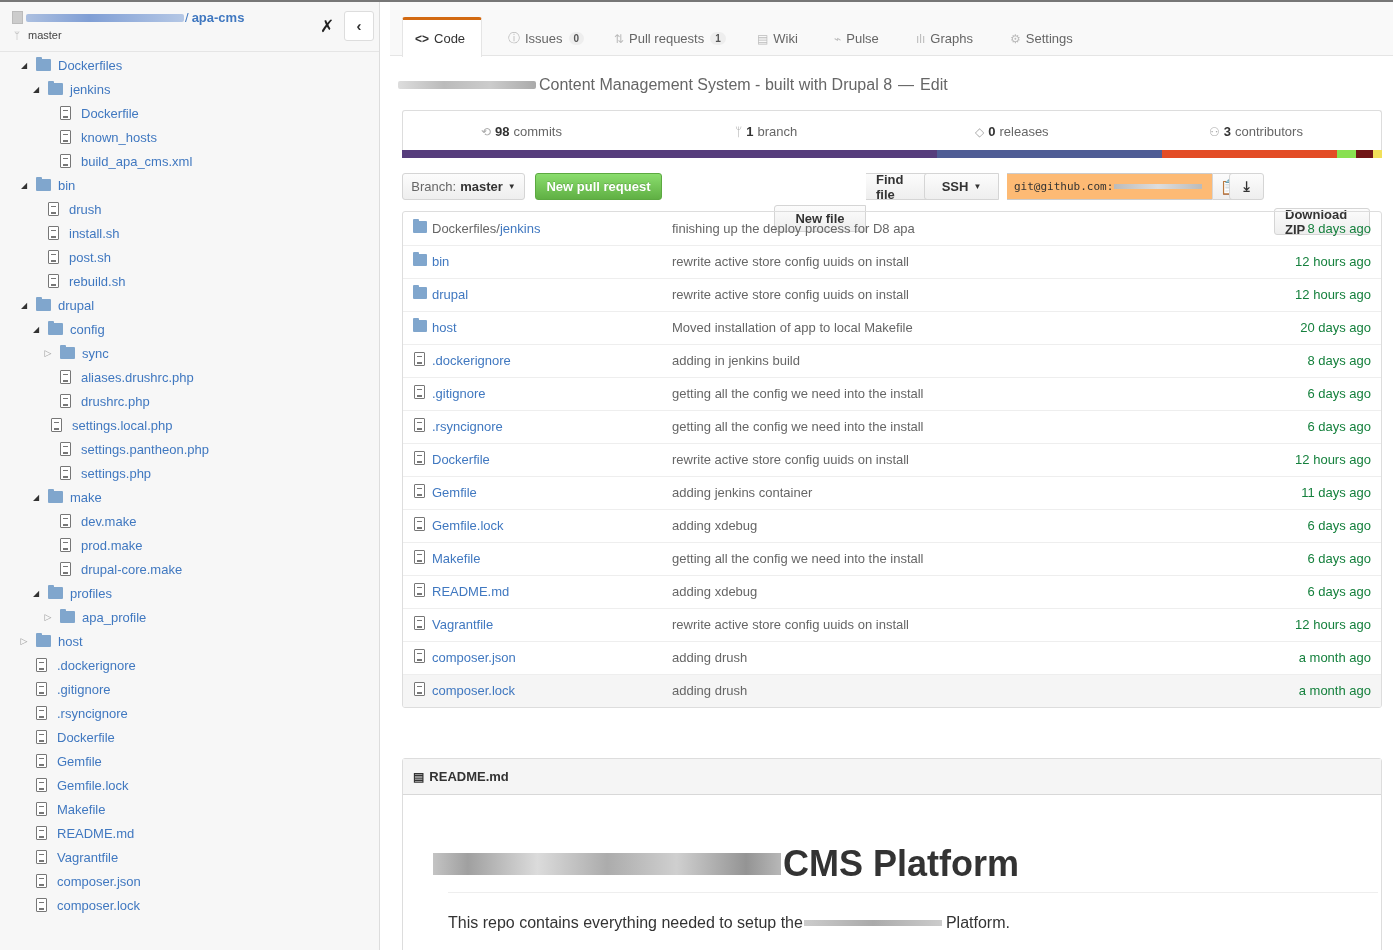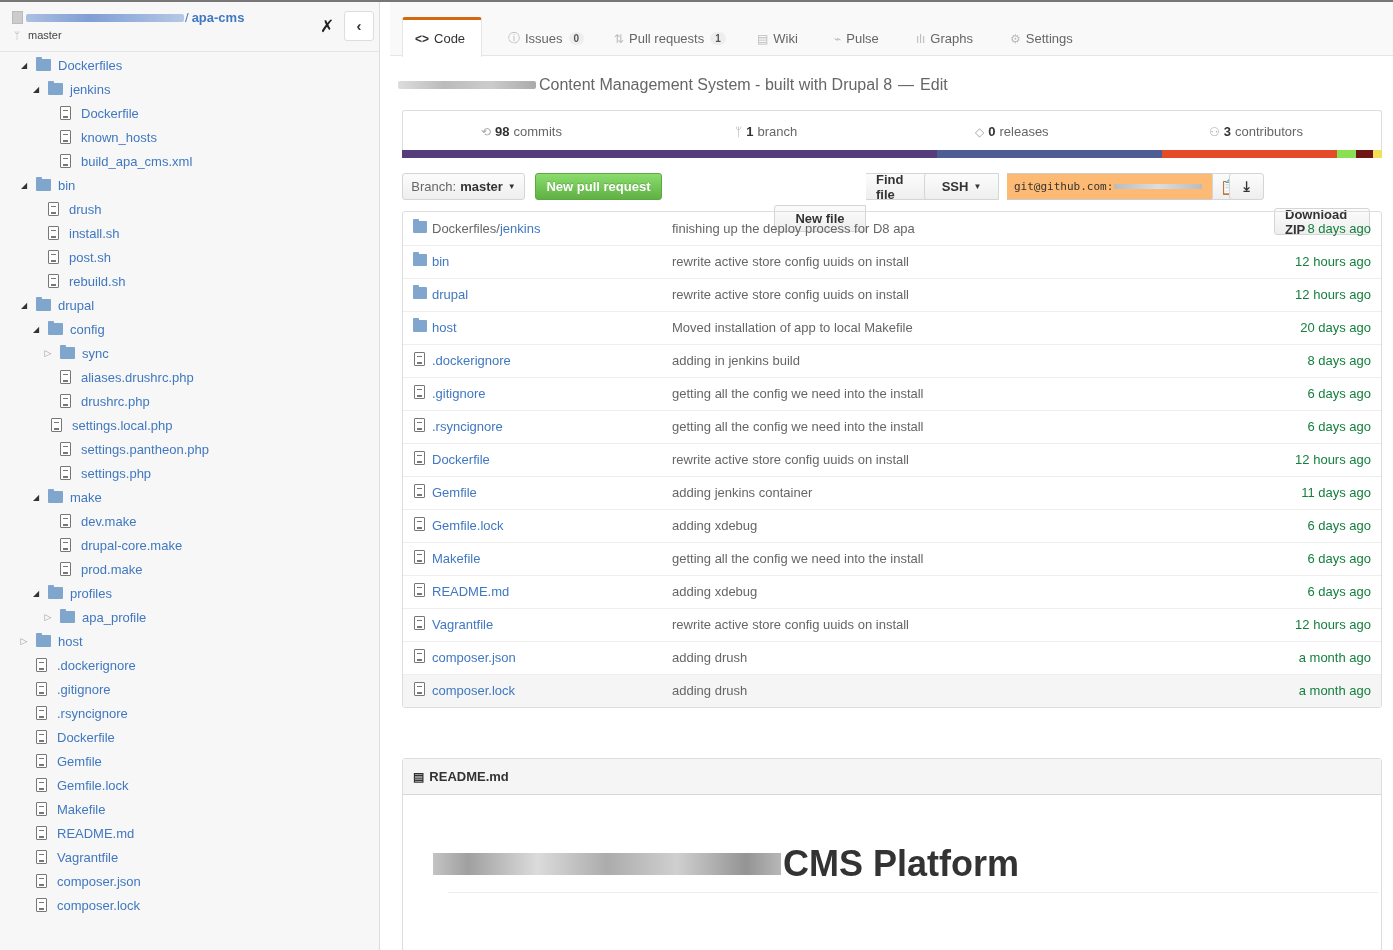--- a/index.html
+++ b/index.html
@@ -221,26 +221,26 @@
         <a class="lbl">make</a>
       </li>
       <li style="padding-left: 42px;">
         <span class="tw"></span>
         <span class="ico-file"></span>
         <a class="lbl">dev.make</a>
       </li>
       <li style="padding-left: 42px;">
         <span class="tw"></span>
         <span class="ico-file"></span>
+        <a class="lbl">prod.make</a>
+      </li>
+      <li style="padding-left: 42px;">
+        <span class="tw"></span>
+        <span class="ico-file"></span>
         <a class="lbl">drupal-core.make</a>
-      </li>
-      <li style="padding-left: 42px;">
-        <span class="tw"></span>
-        <span class="ico-file"></span>
-        <a class="lbl">prod.make</a>
       </li>
       <li style="padding-left: 30px;">
         <span class="tw">◢</span>
         <span class="ico-folder"></span>
         <a class="lbl">profiles</a>
       </li>
       <li style="padding-left: 42px;">
         <span class="tw closed">▷</span>
         <span class="ico-folder"></span>
         <a class="lbl">apa_profile</a>
@@ -510,14 +510,19 @@
   <div class="readme">
     <div class="readme-head">
       <span class="ri">▤</span>
       <span>README.md</span>
     </div>
     <h1>
       <span class="blur-h1"></span>
       <span>CMS Platform</span>
     </h1>
     <hr>
+    <p>
+      <span>This repo contains everything needed to setup the</span>
+      <span class="blur-p"></span>
+      <span>Platform.</span>
+    </p>
   </div>
 </div>
 
 </body></html>

